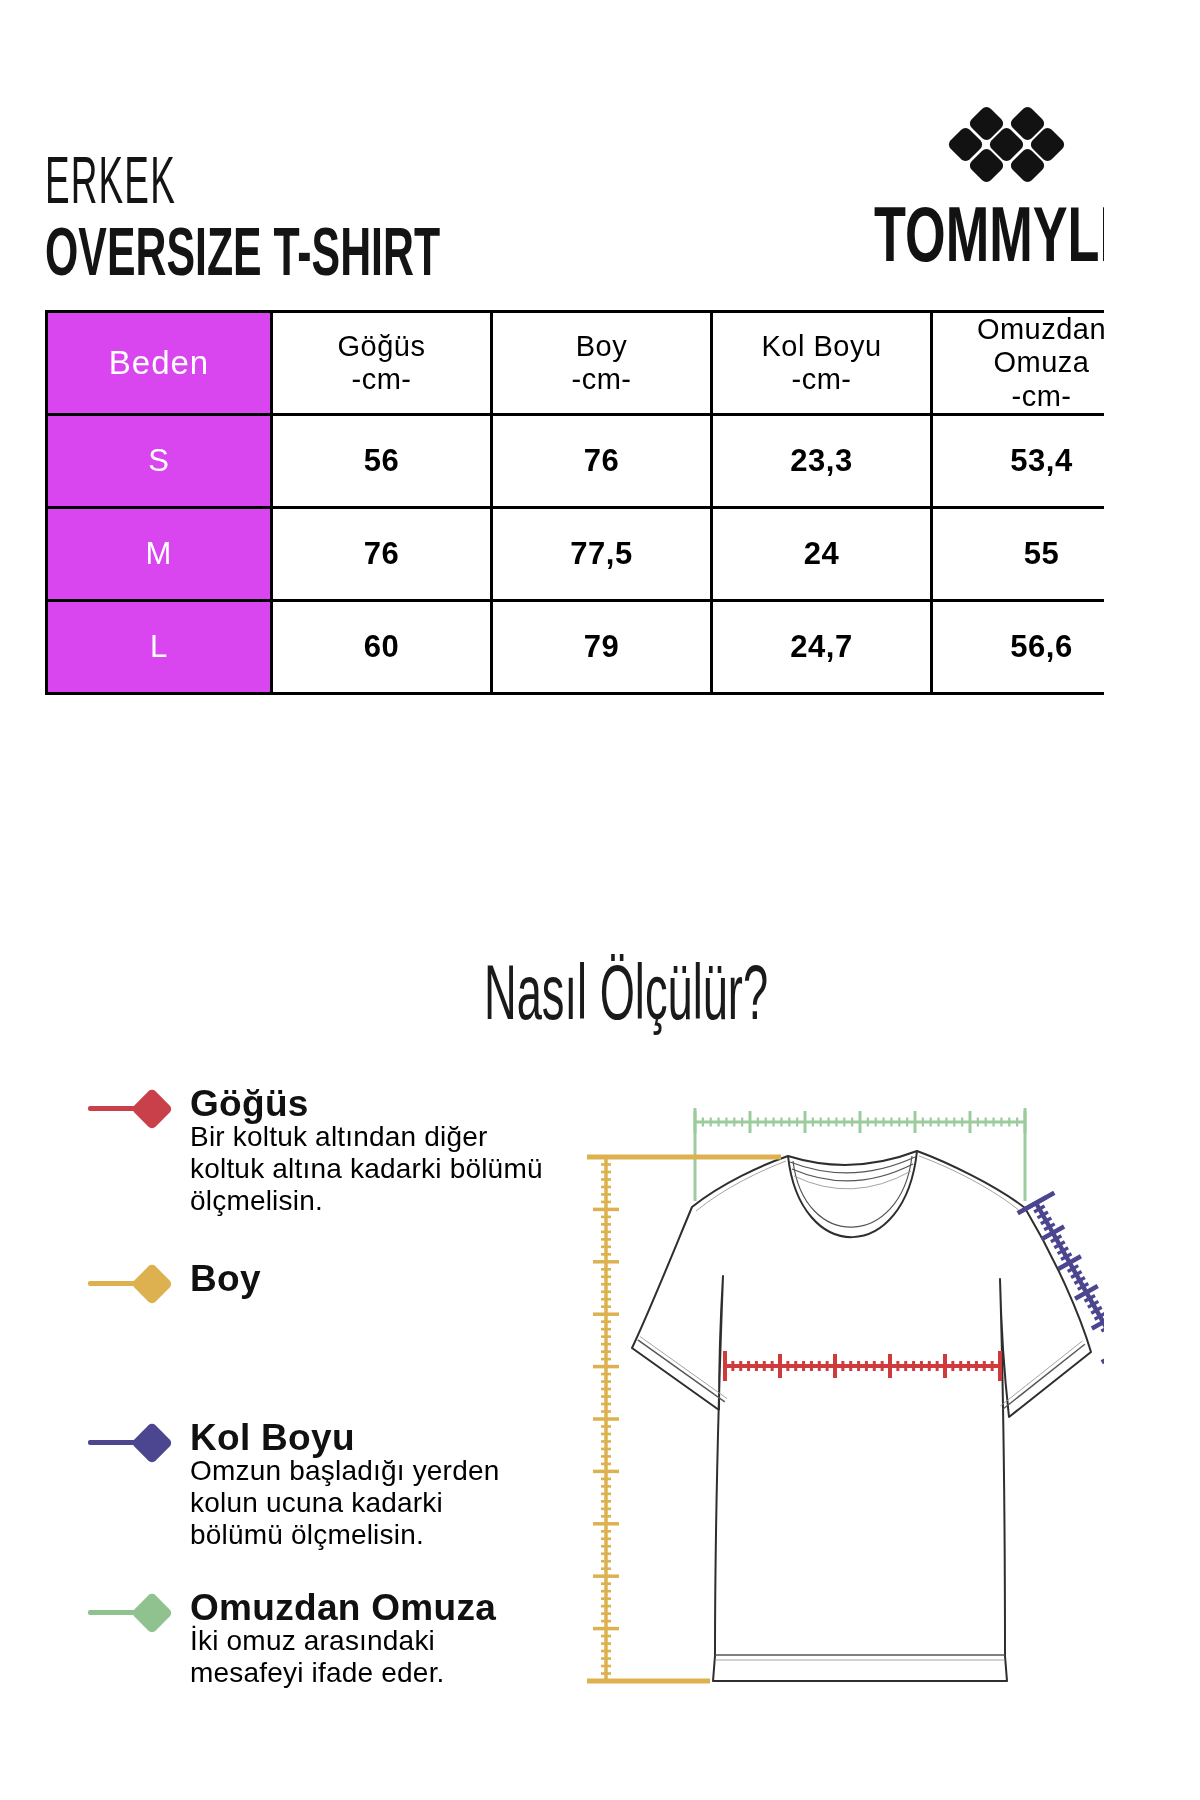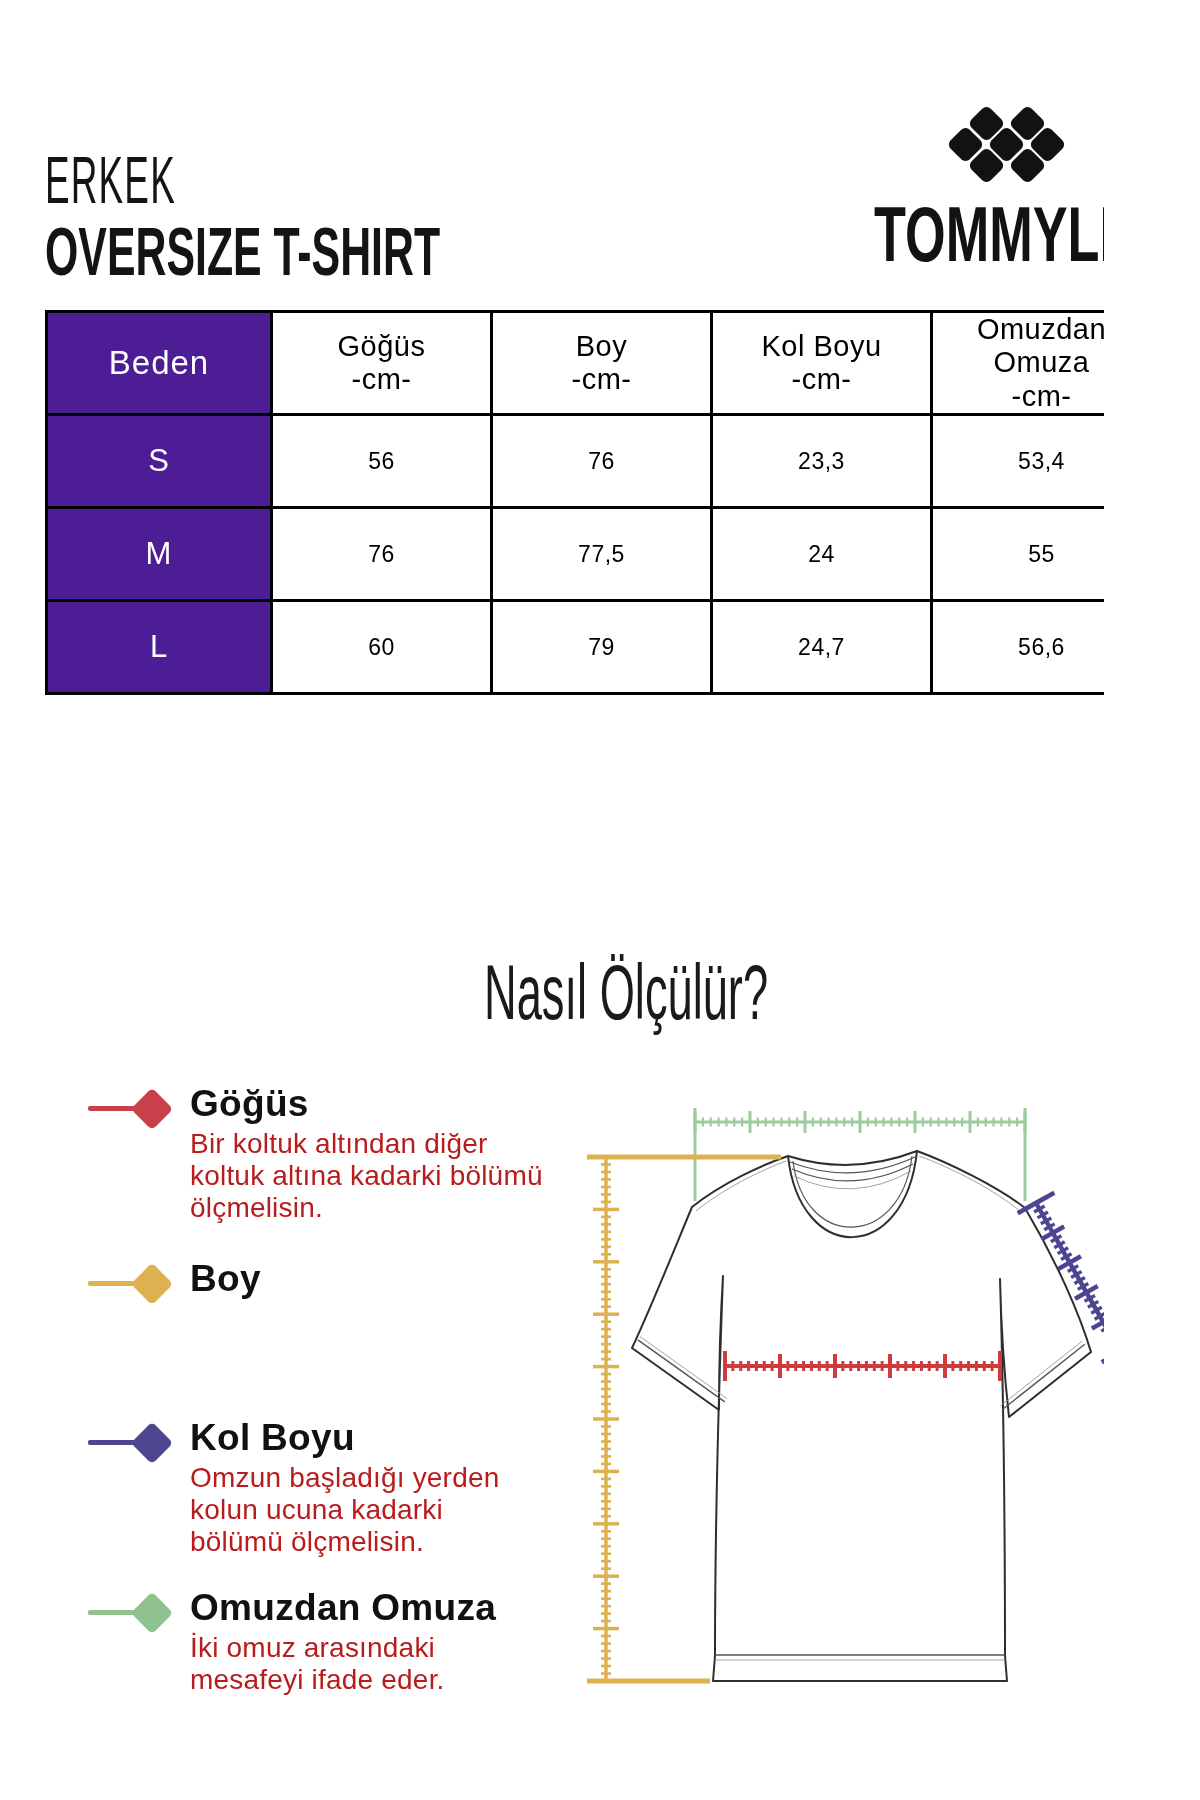--- a/index.html
+++ b/index.html
@@ -36,49 +36,49 @@
   table.size-table {
     position:absolute; left:45px; top:310px; width:1105px;
     border-collapse:collapse; table-layout:fixed;
     color:#000;
   }
   table.size-table th, table.size-table td {
     border:3px solid #000; text-align:center; vertical-align:middle;
   }
   table.size-table thead tr { height:102px; }
   table.size-table tbody tr { height:93px; }
-  th.corner, td.size-col { background:#4c1d95; color:#fff; }
+  th.corner, td.size-col { background:#d946ef; color:#fff; }
   th.corner { font-size:33px; font-weight:400; letter-spacing:1px; }
   td.size-col { font-size:31px; font-weight:400; letter-spacing:1px; }
   th.col-head { font-size:29px; font-weight:400; background:#fff; letter-spacing:0.5px; }
   th.col-head .lbl { line-height:1.15; }
   th.col-head .unit { line-height:1.15; }
-  td.val { font-size:23px; background:#fff; letter-spacing:0.5px; }
+  td.val { font-size:31px; background:#fff; letter-spacing:0.5px;font-weight:bold; }
 
   
   .htm-title {
     position:absolute; left:400px; top:952px; width:400px;
     font-size:78px; font-weight:400; color:#1a1a1a; line-height:1.05;
     text-align:center; transform:scaleX(0.58); transform-origin:center top;
     white-space:nowrap;
   }
   .measure-row { position:absolute; left:85px; width:480px; height:160px; }
   .measure-row .pin { position:absolute; left:0; top:0; width:85px; height:54px; }
   .pin-line { position:absolute; left:3px; top:24px; width:50px; height:5px; border-radius:2px; background:var(--pc,#999); }
   .pin-diamond {
     position:absolute; left:52px; top:12px; width:30px; height:30px;
     background:var(--pc,#999); border-radius:5px; transform:rotate(45deg);
   }
   .measure-name {
     position:absolute; left:105px; top:0; font-size:37px; font-weight:700;
     color:#111; line-height:44px; letter-spacing:0.3px;
   }
   .measure-desc {
-    position:absolute; left:105px; top:46px; width:390px;
-    font-size:28px; font-weight:400; color:#b91c1c; line-height:32px;
+    position:absolute; left:105px; top:39px; width:390px;
+    font-size:28px; font-weight:400; color:#000000; line-height:32px;
     white-space:pre-line; letter-spacing:0.2px;
   }
   .row-1 { top:1082px; } .row-2 { top:1257px; } .row-3 { top:1416px; } .row-4 { top:1586px; }
 
   
   .shirt-wrap { position:absolute; left:500px; top:1080px; width:700px; height:720px; }
 </style>
 </head>
 <body>
 

